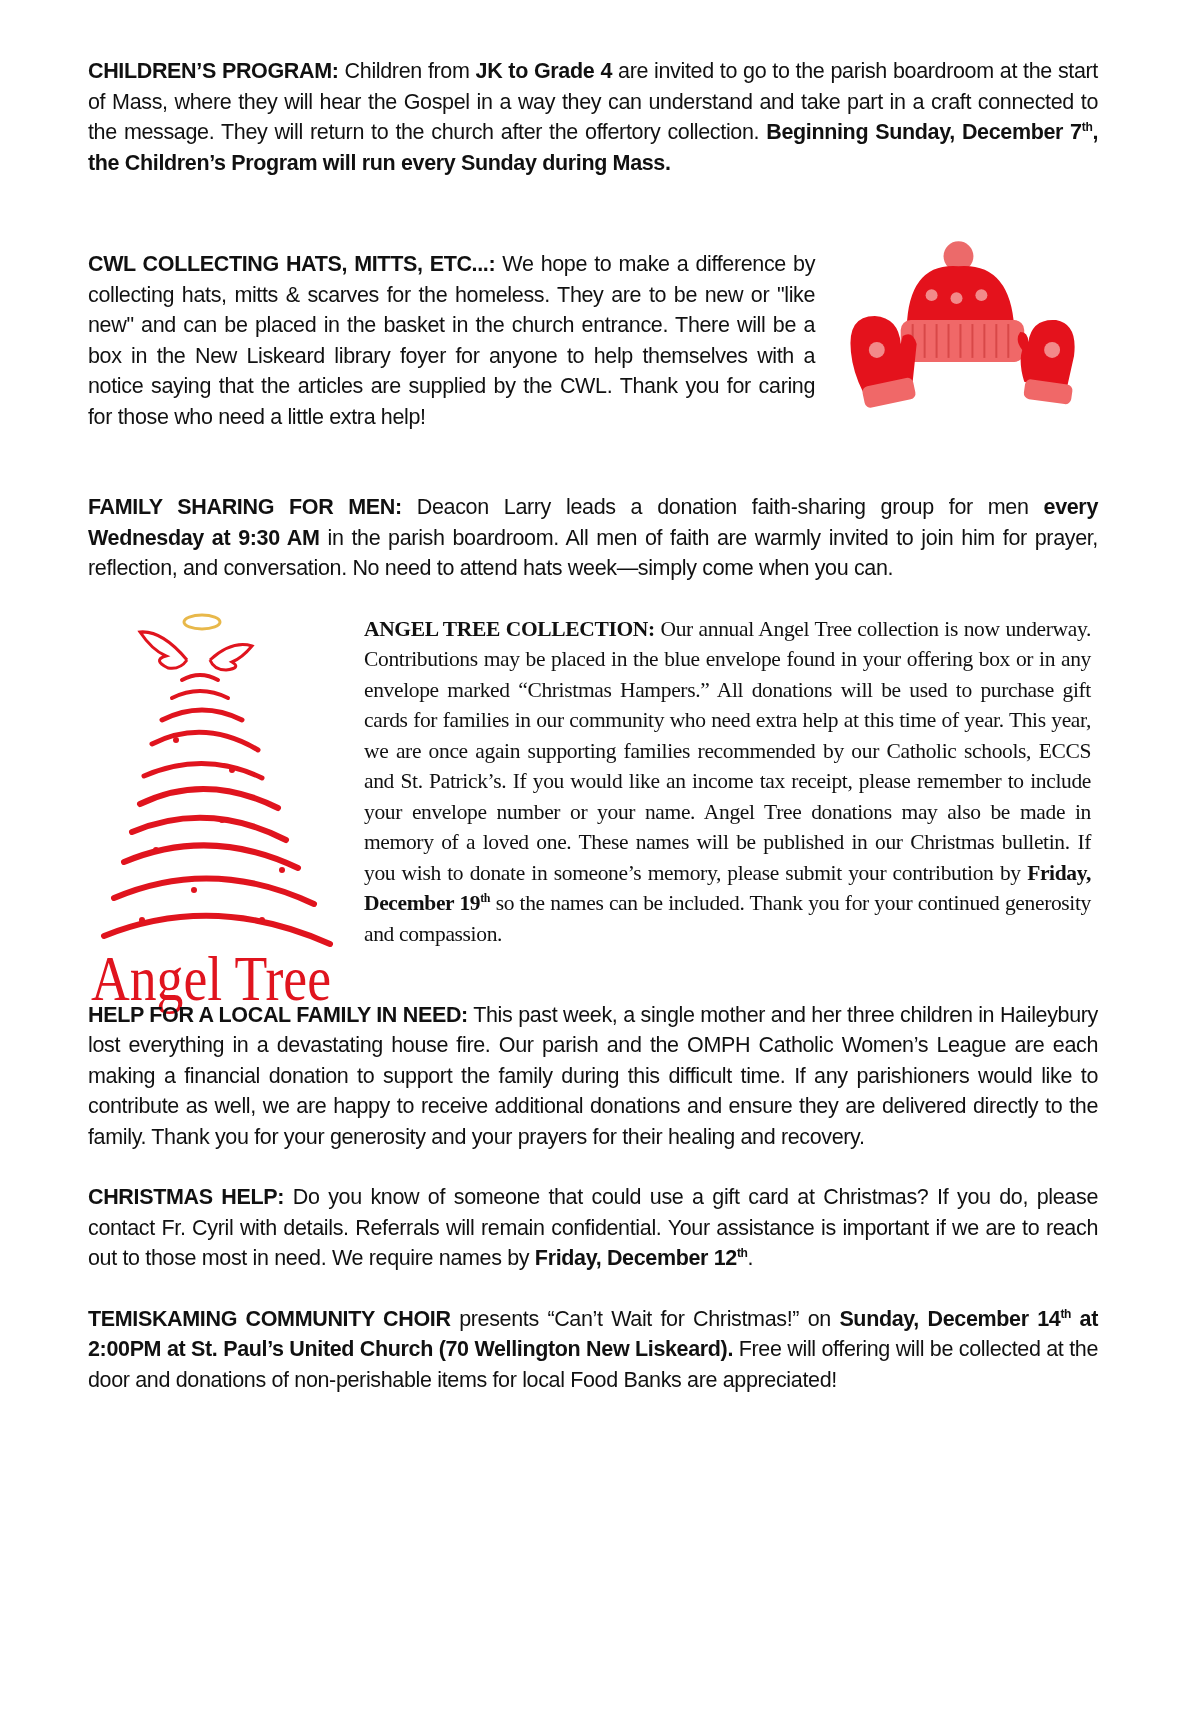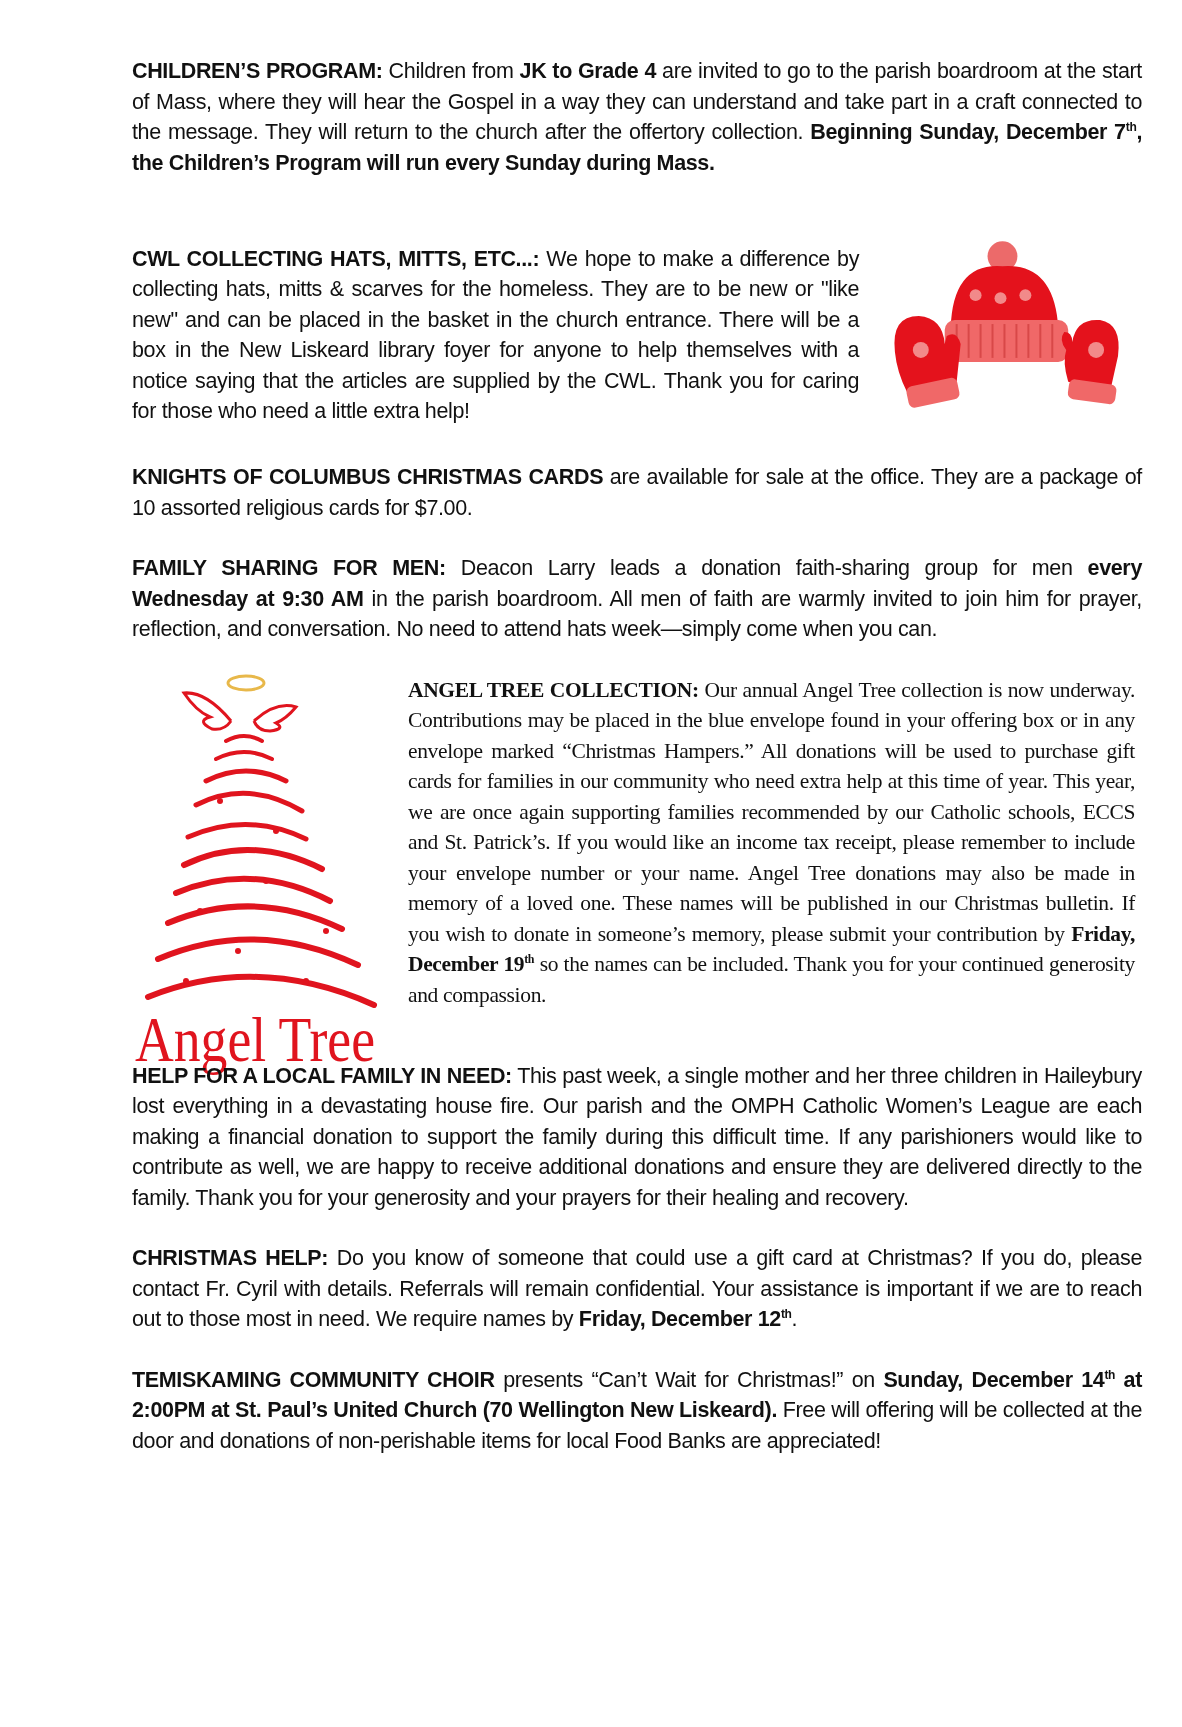--- a/index.html
+++ b/index.html
@@ -1,23 +1,23 @@
 <!DOCTYPE html>
 <html><head>
   <meta charset="utf-8">
   <style>
     html, body { margin:0; padding:0; background:#ffffff; }
     body { width:1182px; height:1727px; position:relative; overflow:hidden;
       font-family:"Liberation Sans", sans-serif; color:#111; }
-    .page { position:absolute; left:88px; top:56px; width:1010px;margin-left:44px; }
+    .page { position:absolute; left:88px; top:56px; width:1010px; }
     .para { font-size:21.5px; line-height:30.5px; text-align:justify; margin:0; letter-spacing:-0.35px; }
     .para b { font-weight:bold; }
     .para sup { font-size:12px; line-height:0; vertical-align:super; }
     .gap { height:30px; }
-    .cwl-wrap { display:flex; align-items:center; }
+    .cwl-wrap { display:flex; align-items:flex-end; }
     .cwl-text { width:730px; }
     .mitts { width:270px; height:200px; margin-left:14px; margin-top:-6px; }
     .angel-wrap { display:flex; align-items:flex-start; }
     .angel-img { width:258px; height:430px; margin-left:-6px; margin-top:-14px; flex:none; }
     .angel-text { width:727px; margin-left:24px;font-family:Liberation Serif, serif; }
   </style>
 </head>
 <body>
 
 <div class="page">
@@ -59,23 +59,20 @@
       <rect x="34" y="150" width="52" height="22" rx="6" transform="rotate(-12 60 160)" fill="#f06868"></rect>
       <circle cx="48" cy="118" r="8" fill="#f28a8a"></circle>
 
       <path d="M200 110 Q204 86 228 88 Q250 92 246 124 L238 160 L196 150 Q190 130 194 118 Q186 108 192 100 Q200 100 200 110 Z" fill="#e4121c"></path>
       <rect x="196" y="150" width="48" height="20" rx="6" transform="rotate(8 220 160)" fill="#f06868"></rect>
       <circle cx="224" cy="118" r="8" fill="#f28a8a"></circle>
     </svg>
   </div>
   <div class="gap"></div>
 
-  <p class="para">
-    <b>KNIGHTS OF COLUMBUS CHRISTMAS CARDS</b><span>  are available for sale at the office. They are a package of 10 assorted religious cards for $7.00.</span>
-  </p>
   <div class="gap"></div>
 
   <p class="para">
     <b>FAMILY SHARING FOR MEN:</b><span> Deacon Larry leads a donation faith-sharing group for men </span><b>every Wednesday at 9:30 AM</b><span> in the parish boardroom. All men of faith are warmly invited to join him for prayer, reflection, and conversation. No need to attend hats week—simply come when you can.</span>
   </p>
   <div class="gap"></div>
 
   <div class="angel-wrap">
     <svg class="angel-img" viewBox="0 0 258 430">
       <ellipse cx="120" cy="22" rx="18" ry="7" fill="none" stroke="#e8b84a" stroke-width="3"></ellipse>

